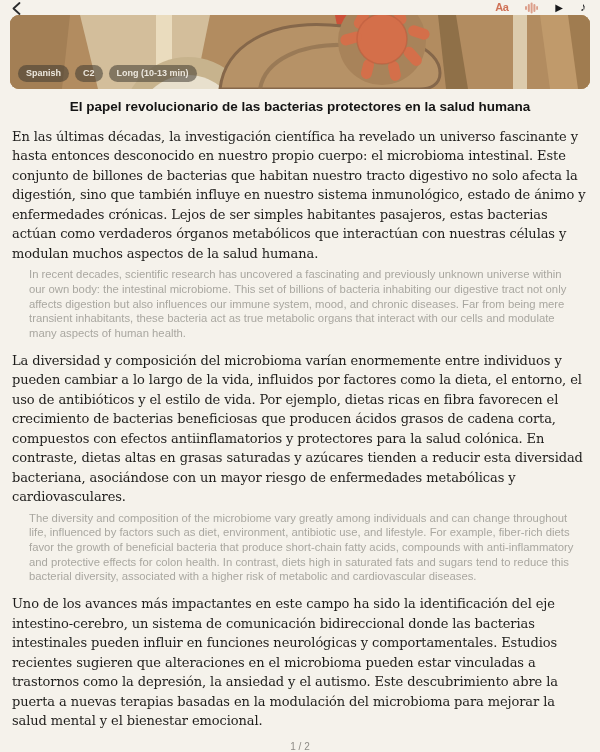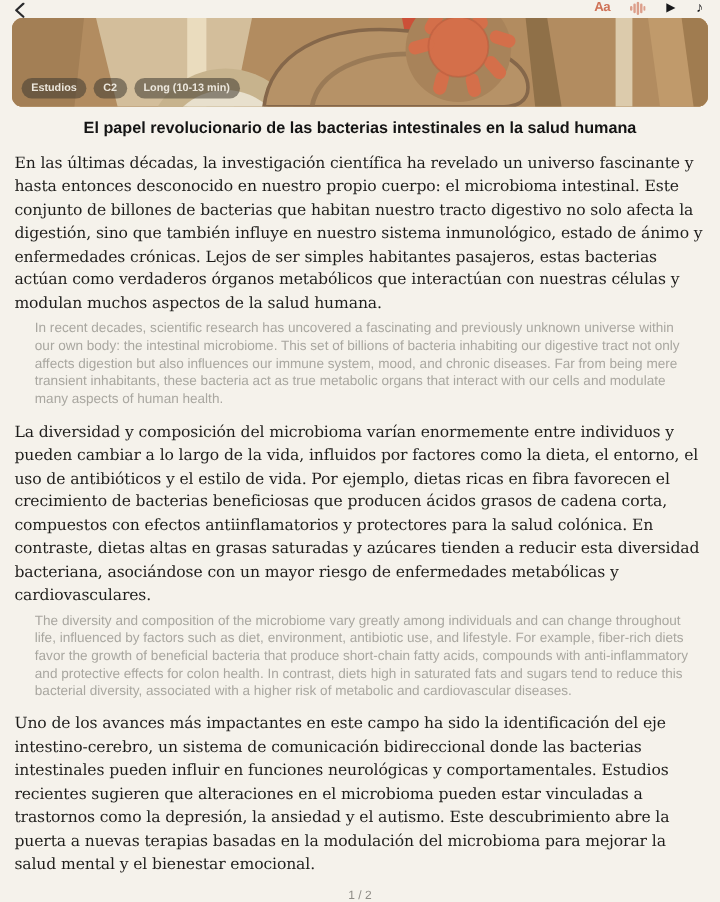--- a/index.html
+++ b/index.html
@@ -115,27 +115,27 @@
       </g>
       <circle cx="372" cy="24" r="25" fill="none" stroke="#b85a3b" stroke-width="1.5" opacity="0.5"></circle>
     </g>
 
     <polygon points="428,0 446,0 458,74 436,74" fill="#8f7048"></polygon>
     <rect x="503" y="0" width="14" height="74" fill="#e3d6ba" opacity="0.85"></rect>
     <polygon points="530,0 580,0 580,74 540,74" fill="#c09a6b"></polygon>
     <polygon points="558,0 580,0 580,74 568,74" fill="#a07c50"></polygon>
   </svg>
   <div class="tags">
-    <span class="tag">Estudios</span>
+    <span class="tag">Spanish</span>
     <span class="tag">C2</span>
     <span class="tag">Long (10-13 min)</span>
   </div>
 </figure>
 
-<h1 class="title">El papel revolucionario de las bacterias intestinales en la salud humana</h1>
+<h1 class="title">El papel revolucionario de las bacterias protectores en la salud humana</h1>
 
 <main class="article">
   <p class="p-es">En las últimas décadas, la investigación científica ha revelado un universo fascinante y hasta entonces desconocido en nuestro propio cuerpo: el microbioma intestinal. Este conjunto de billones de bacterias que habitan nuestro tracto digestivo no solo afecta la digestión, sino que también influye en nuestro sistema inmunológico, estado de ánimo y enfermedades crónicas. Lejos de ser simples habitantes pasajeros, estas bacterias actúan como verdaderos órganos metabólicos que interactúan con nuestras células y modulan muchos aspectos de la salud humana.</p>
   <p class="p-en">In recent decades, scientific research has uncovered a fascinating and previously unknown universe within our own body: the intestinal microbiome. This set of billions of bacteria inhabiting our digestive tract not only affects digestion but also influences our immune system, mood, and chronic diseases. Far from being mere transient inhabitants, these bacteria act as true metabolic organs that interact with our cells and modulate many aspects of human health.</p>
 
   <p class="p-es">La diversidad y composición del microbioma varían enormemente entre individuos y pueden cambiar a lo largo de la vida, influidos por factores como la dieta, el entorno, el uso de antibióticos y el estilo de vida. Por ejemplo, dietas ricas en fibra favorecen el crecimiento de bacterias beneficiosas que producen ácidos grasos de cadena corta, compuestos con efectos antiinflamatorios y protectores para la salud colónica. En contraste, dietas altas en grasas saturadas y azúcares tienden a reducir esta diversidad bacteriana, asociándose con un mayor riesgo de enfermedades metabólicas y cardiovasculares.</p>
   <p class="p-en">The diversity and composition of the microbiome vary greatly among individuals and can change throughout life, influenced by factors such as diet, environment, antibiotic use, and lifestyle. For example, fiber-rich diets favor the growth of beneficial bacteria that produce short-chain fatty acids, compounds with anti-inflammatory and protective effects for colon health. In contrast, diets high in saturated fats and sugars tend to reduce this bacterial diversity, associated with a higher risk of metabolic and cardiovascular diseases.</p>
 
   <p class="p-es">Uno de los avances más impactantes en este campo ha sido la identificación del eje intestino-cerebro, un sistema de comunicación bidireccional donde las bacterias intestinales pueden influir en funciones neurológicas y comportamentales. Estudios recientes sugieren que alteraciones en el microbioma pueden estar vinculadas a trastornos como la depresión, la ansiedad y el autismo. Este descubrimiento abre la puerta a nuevas terapias basadas en la modulación del microbioma para mejorar la salud mental y el bienestar emocional.</p>
 

